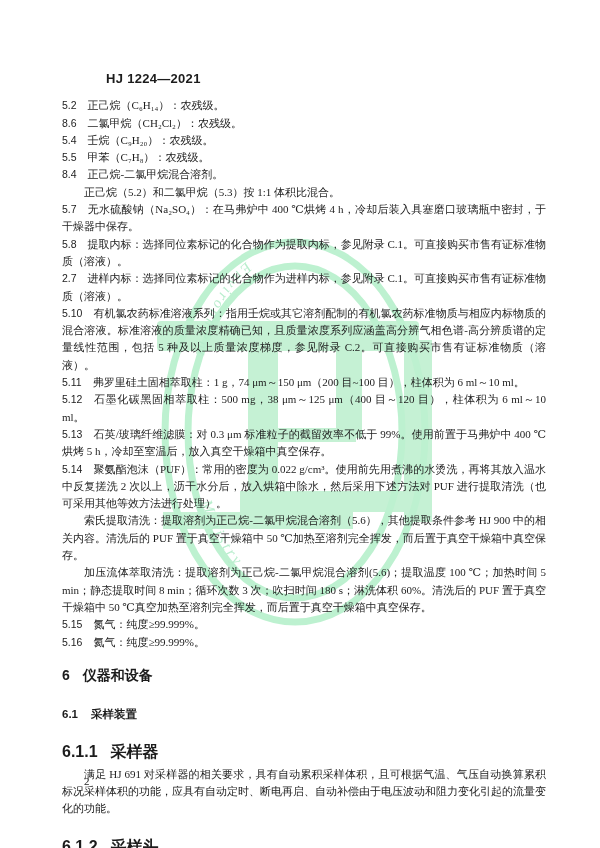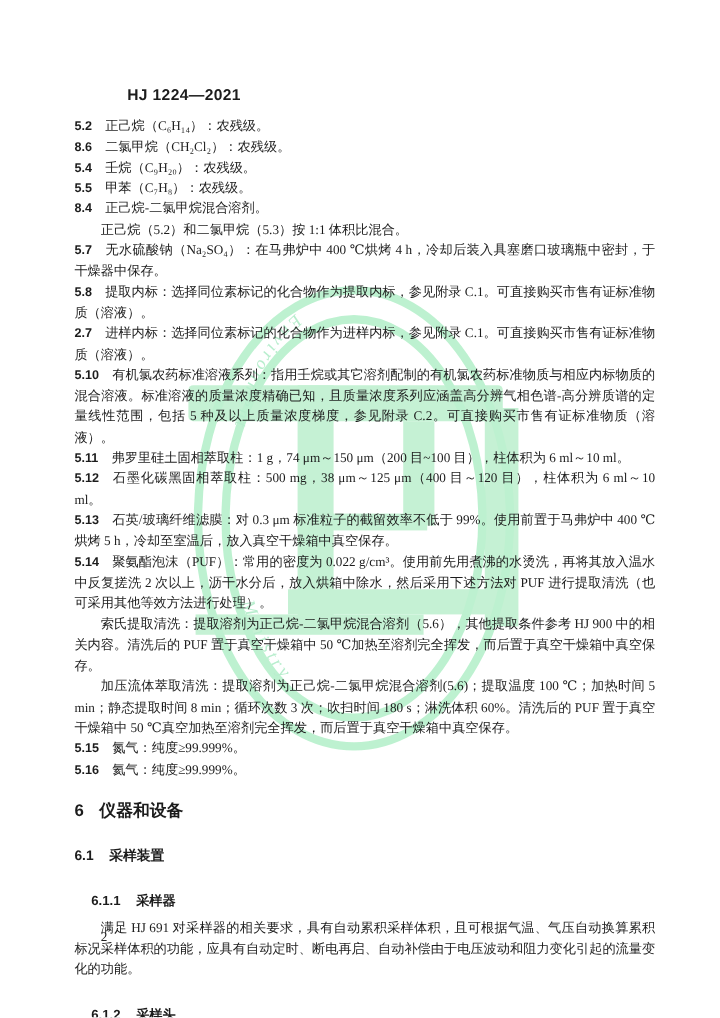--- a/index.html
+++ b/index.html
@@ -22,30 +22,30 @@
   .doc-header{
     font-family:"Liberation Sans","DejaVu Sans",sans-serif;
     font-weight:bold;font-size:13px;letter-spacing:.3px;
     margin:0 0 10px 0;
     padding-left:44px;
   }
   .doc-body p{margin:0;}
   p.clause{text-align:justify;}
   p.clause .num{
     font-family:"Liberation Sans","DejaVu Sans",sans-serif;
-    font-weight:bold;font-size:10.5px;margin-right:11px;
+    font-weight:normal;font-size:10.5px;margin-right:11px;
   }
   p.indent, p.para{text-indent:2em;text-align:justify;}
   p.h1,p.h2,p.h3{
     font-family:"Liberation Sans","DejaVu Sans",sans-serif;
     font-weight:bold;text-align:left;
   }
   p.h1{font-size:14px;margin-top:16px;}
   p.h2{font-size:11.5px;margin-top:22px;}
-  p.h3{font-size:11px;margin-top:20px;margin-bottom:5px;margin-left:14px;}
+  p.h3{font-size:16px;margin-top:20px;margin-bottom:5px;}
   p.h1 .num,p.h2 .num,p.h3 .num{margin-right:13px;font-weight:bold;}
   .page-number{
     position:absolute;left:84px;top:775px;
     font-size:11px;color:#222;
   }
 </style>
 </head>
 <body>
 
 <div class="page">

